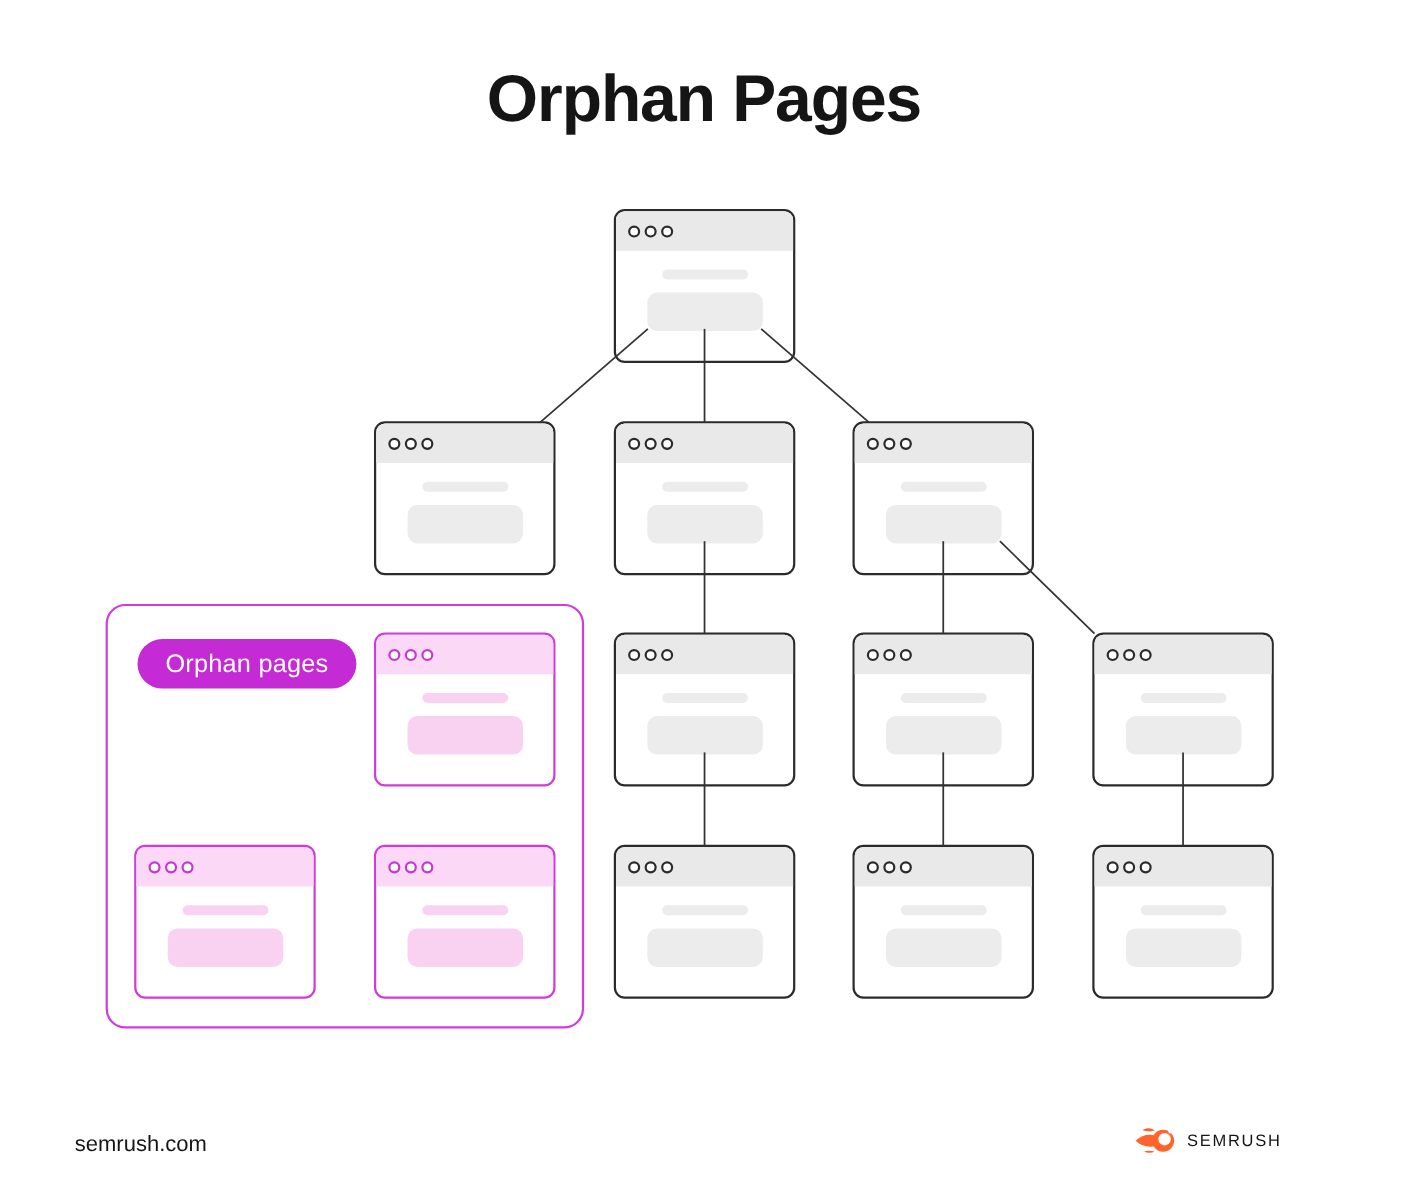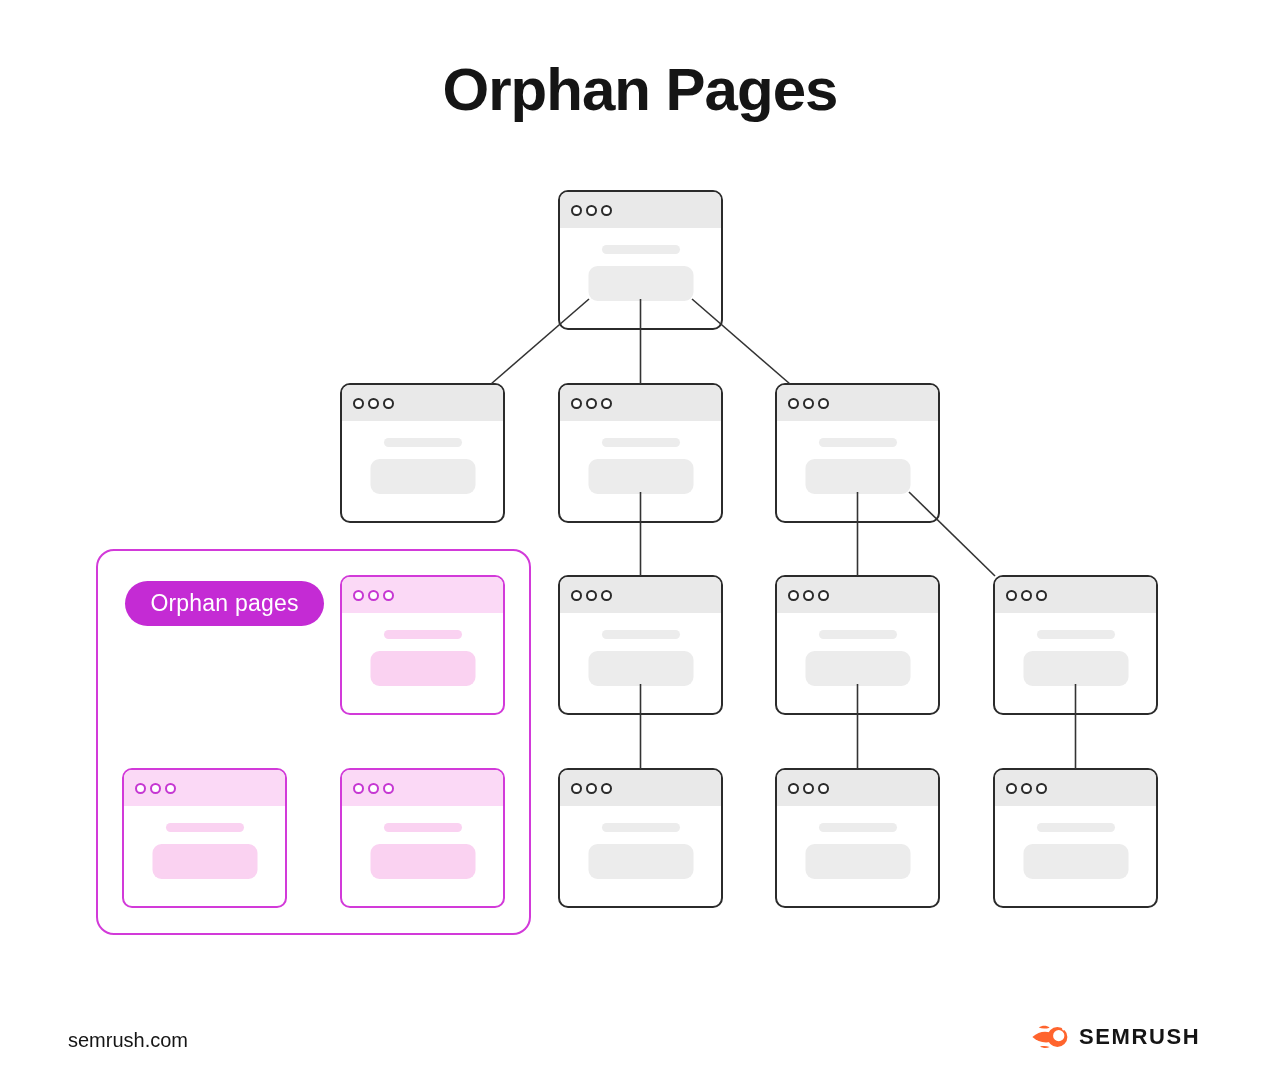--- a/index.html
+++ b/index.html
@@ -77,21 +77,21 @@
 
   
   #site-url{
     position:absolute;left:68px;top:1029px;font-size:20px;color:var(--text-dark);z-index:4;
   }
   #brand-logo{
     position:absolute;left:1031px;top:1022px;display:flex;align-items:center;gap:8px;z-index:4;
   }
   #brand-logo svg{display:block;width:40px;height:30px;}
   #brand-text{
-    font-size:22px;font-weight:bold;letter-spacing:1.6px;color:var(--text-dark);
+    font-size:15px;font-weight:normal;letter-spacing:1.6px;color:var(--text-dark);
   }
 </style>
 </head>
 <body>
 
 <div id="stage">
 
   <h1 id="page-title">Orphan Pages</h1>
 
   <div id="orphan-box">

